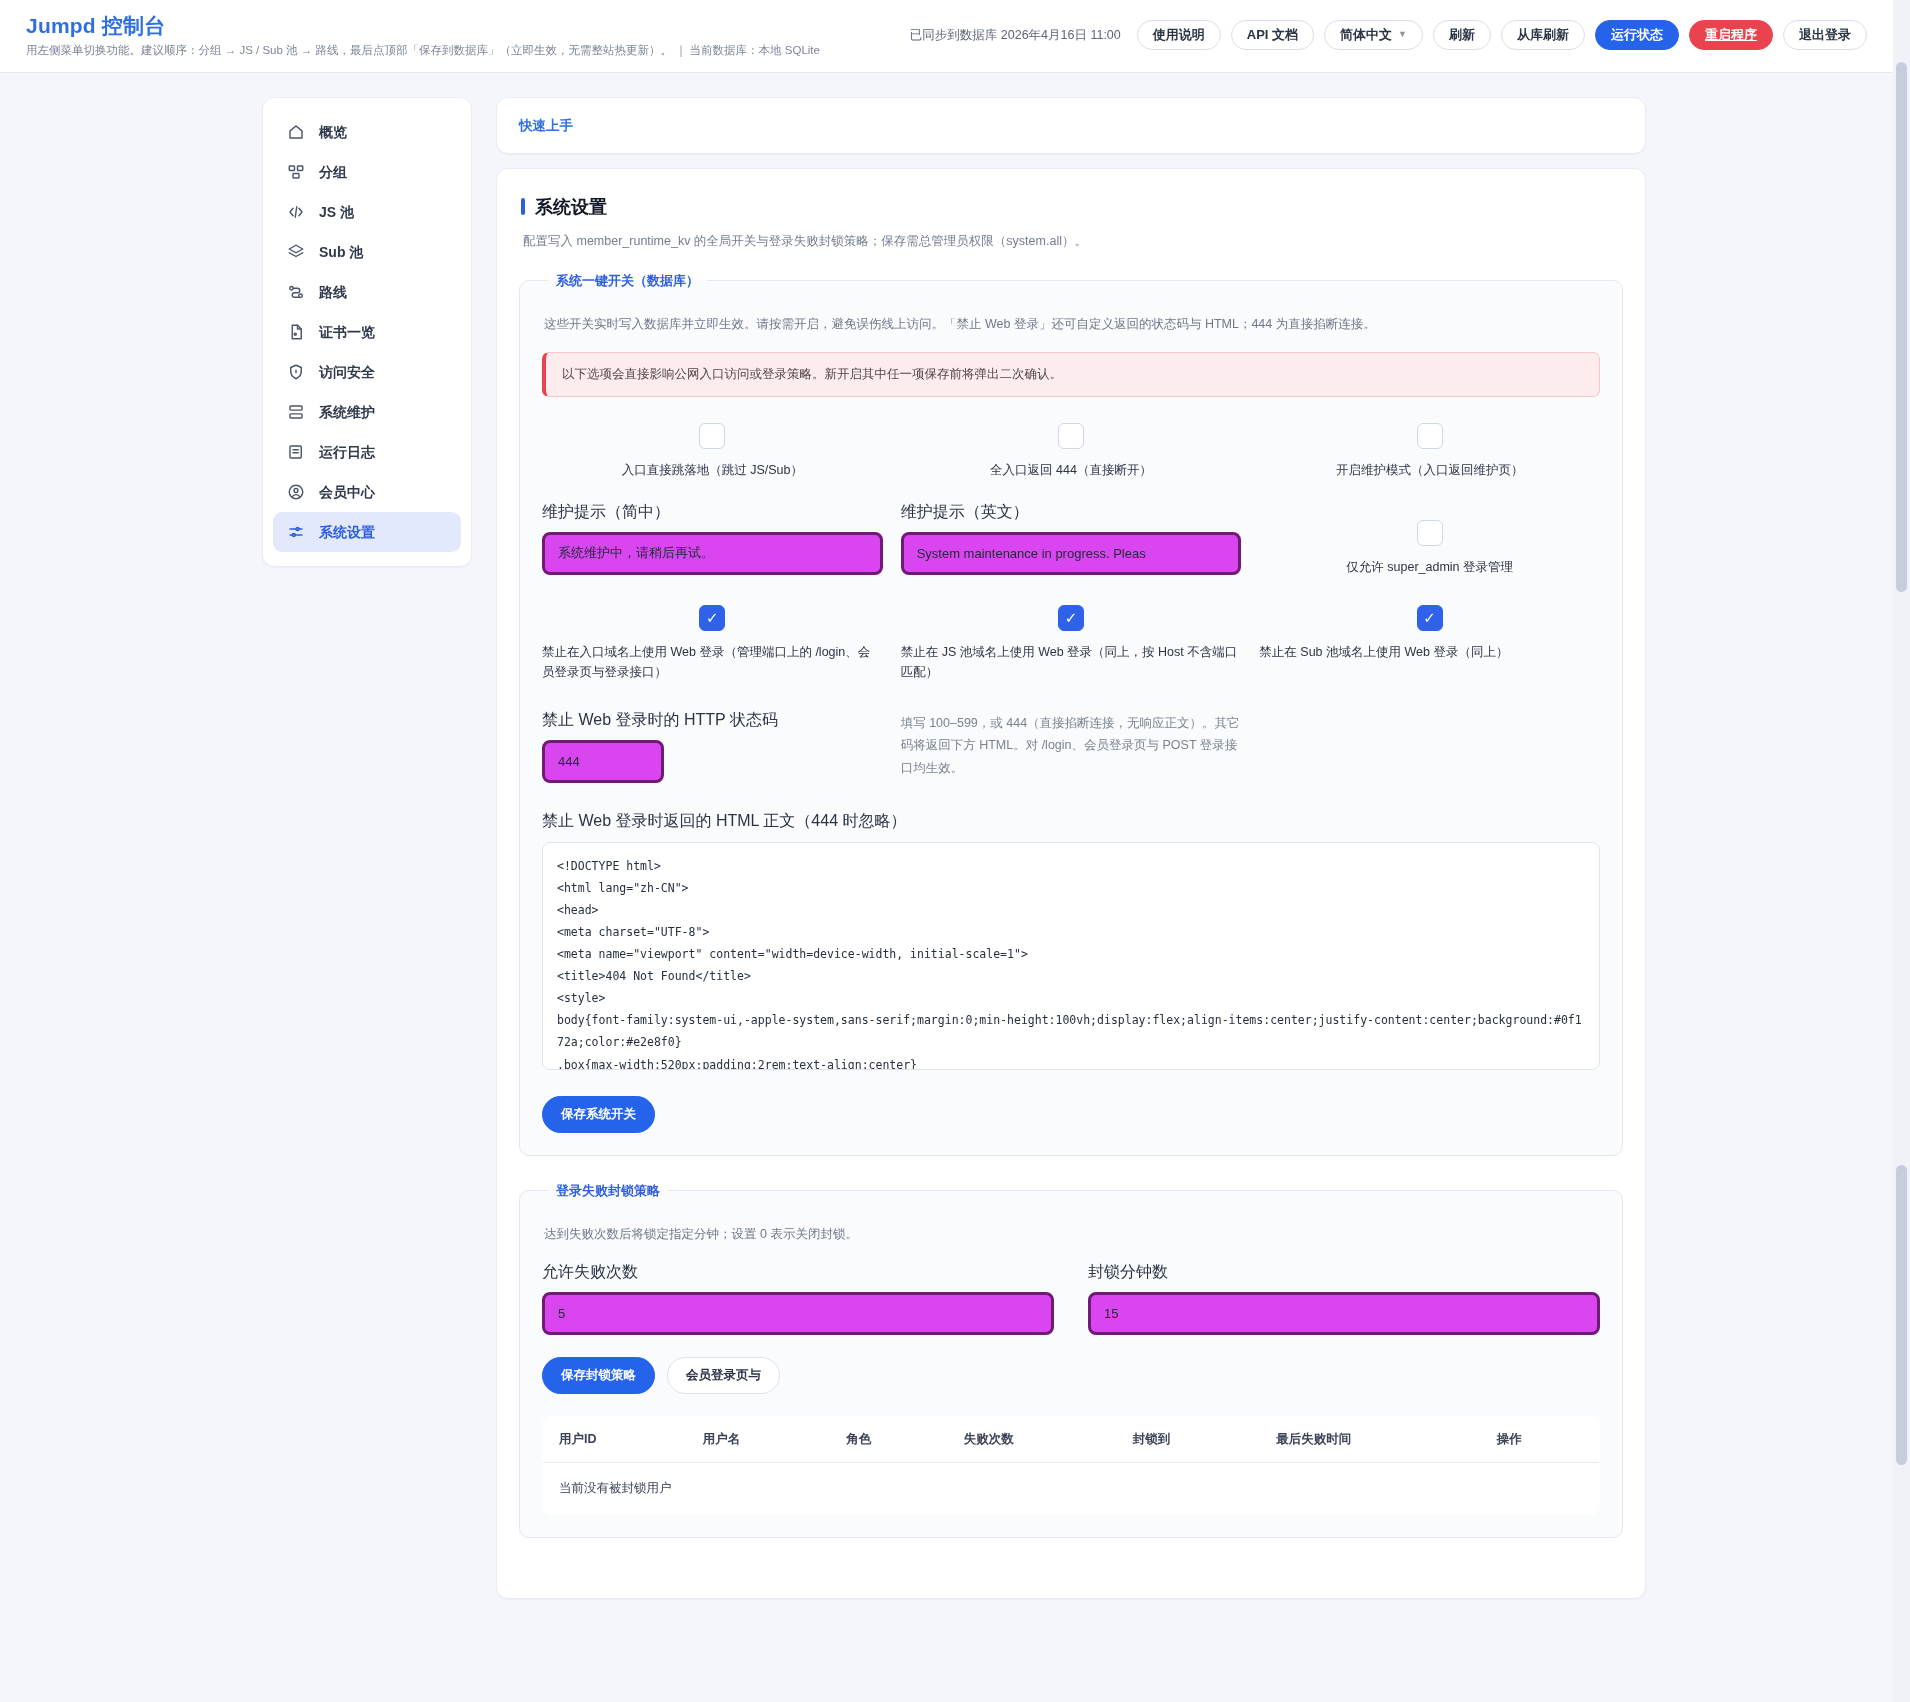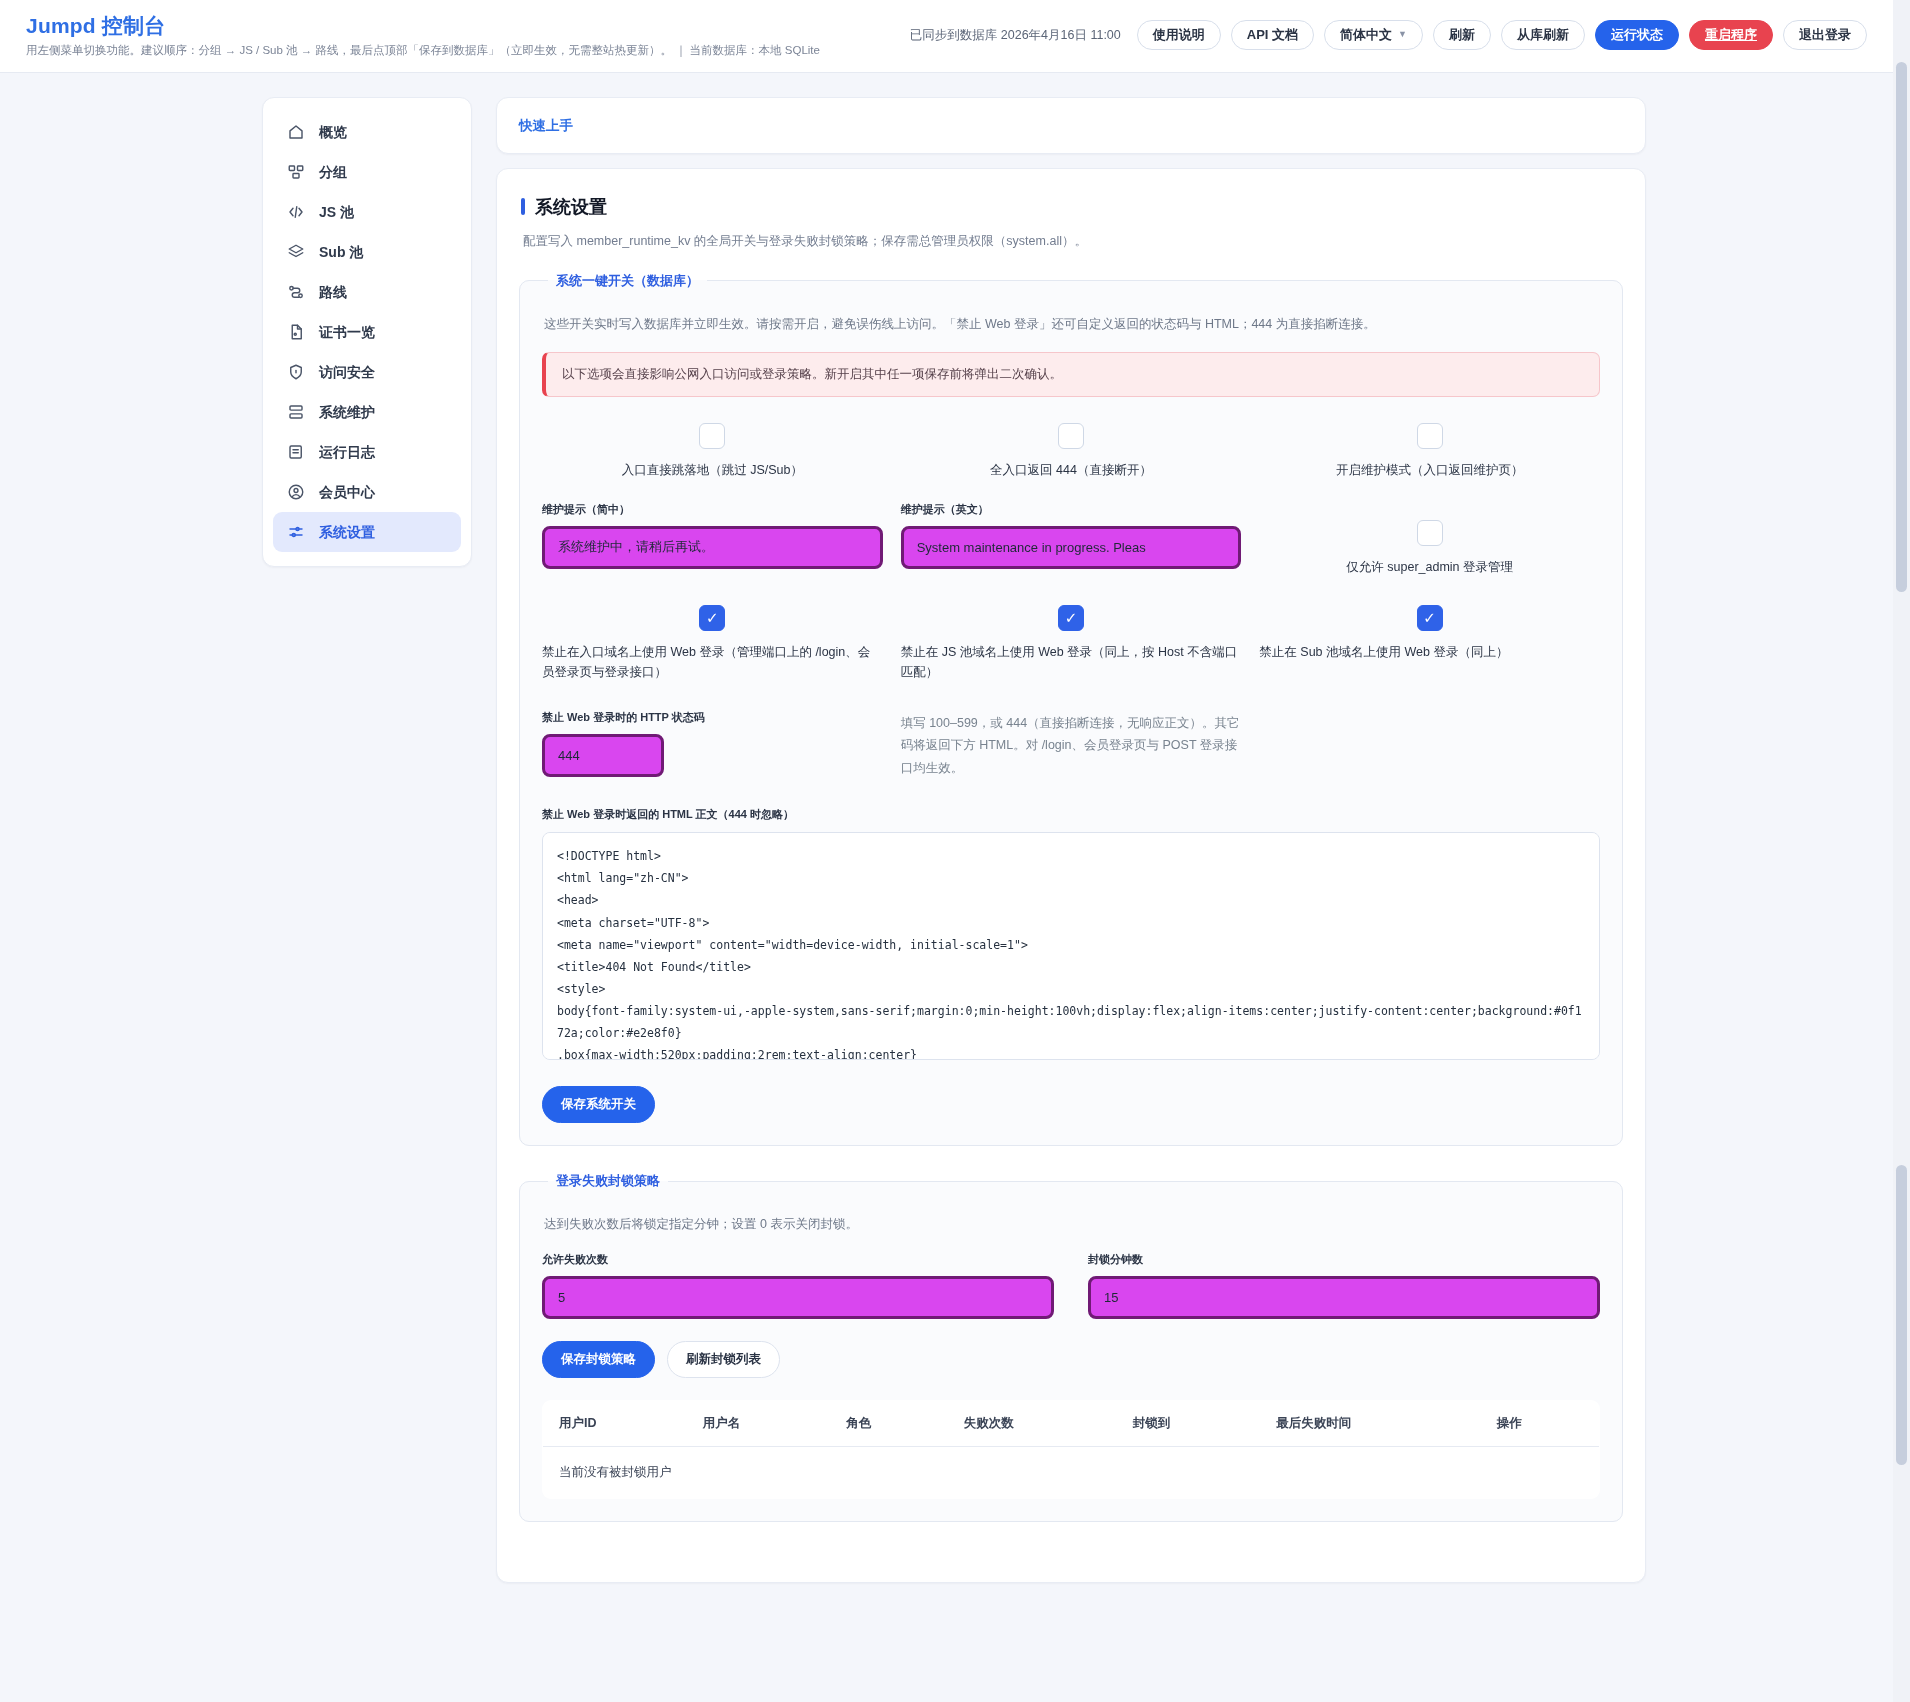--- a/index.html
+++ b/index.html
@@ -98,21 +98,21 @@
     background: #fff; cursor: pointer; flex: none; display: block;
   }
   .cbox.on {
     background: #2f62e8; border-color: #2f62e8; color: #fff;
     display: flex; align-items: center; justify-content: center;
     font-size: 15px; line-height: 1;
   }
   .chk-label { font-size: 12.5px; color: #2b3445; line-height: 1.6; }
   .chk-label.left { text-align: left; align-self: stretch; }
 
-  .fld-label { font-size: 11px; font-weight: bold; color: #2b3445; margin-bottom: 9px; display: block; }
+  .fld-label { font-size: 16px; font-weight: normal; color: #2b3445; margin-bottom: 9px; display: block; }
   .inp {
     width: 100%; border: 3px solid #701a75; border-radius: 8px; background: #d946ef;
     padding: 11px 13px; font-size: 13px; color: #1f2937;
     font-family: "Liberation Sans", "DejaVu Sans", sans-serif;
   }
   .inp::placeholder { color: #98a1b3; }
 
   .mt28 { margin-top: 28px; }
   .mt22 { margin-top: 22px; }
 
@@ -389,21 +389,21 @@
             <input class="inp" value="5" style="">
           </div>
           <div>
             <label class="fld-label">封锁分钟数</label>
             <input class="inp" value="15" style="">
           </div>
         </div>
 
         <div class="btnrow mt22">
           <button class="btn primary">保存封锁策略</button>
-          <button class="btn">刷新封锁列表</button>
+          <button class="btn">会员登录页与</button>
         </div>
 
         <table class="blk">
           <thead>
               <tr id="lock-head">
                 <th>用户ID</th>
                 <th>用户名</th>
                 <th>角色</th>
                 <th>失败次数</th>
                 <th>封锁到</th>

